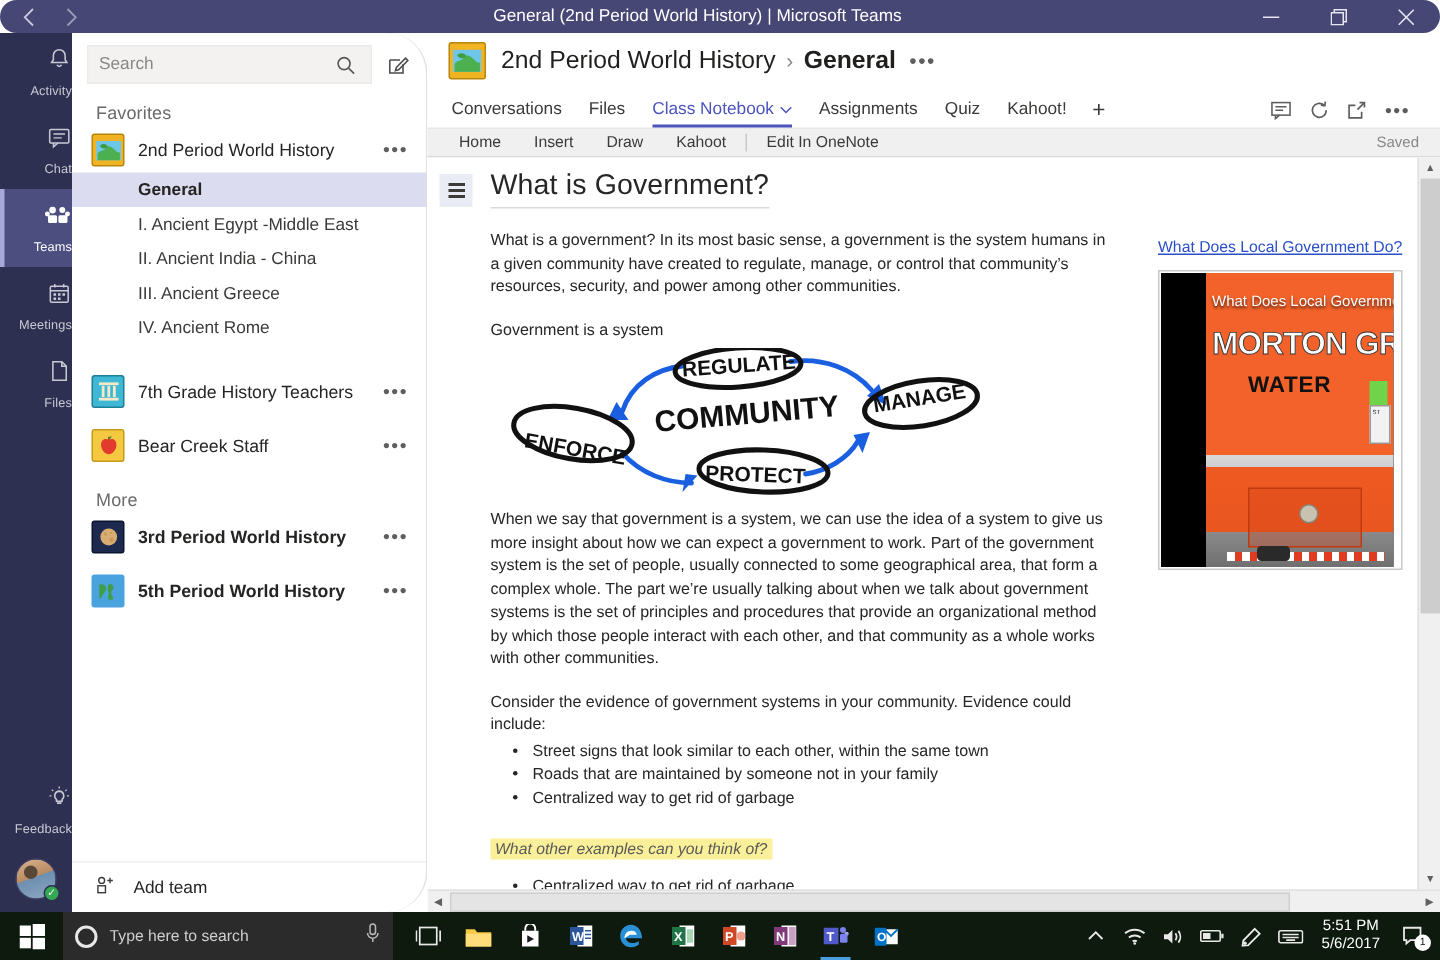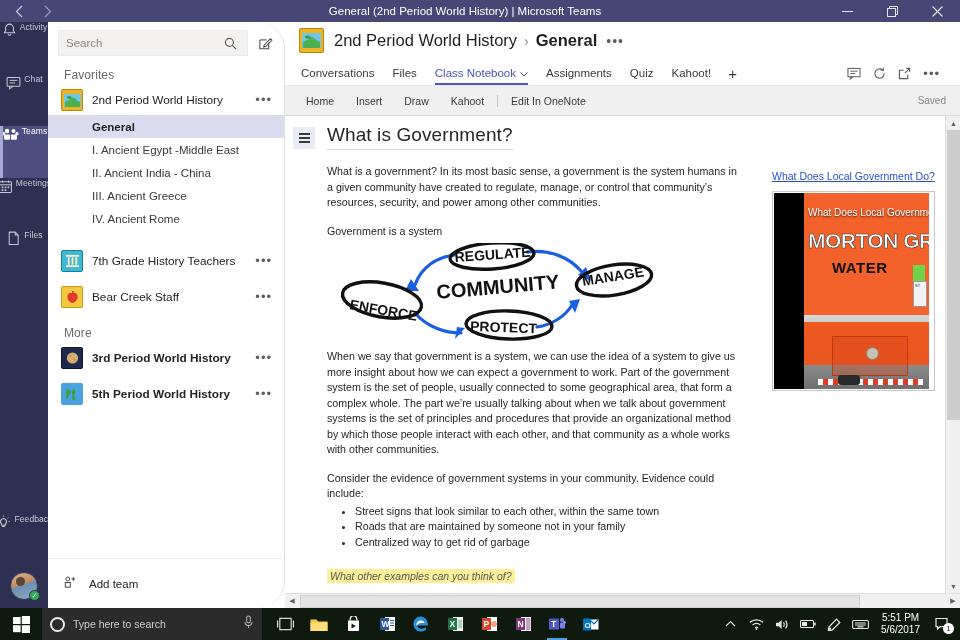--- a/index.html
+++ b/index.html
@@ -8,21 +8,21 @@
     overflow: hidden;
     font-family: "Liberation Sans", sans-serif;
     background: #ffffff;
   }
   .app { position: relative; width: 960px; height: 640px; }
 
   
   .titlebar {
     position: absolute; top: 0; left: 0; width: 960px; height: 22px;
     background: #464775; color: #ffffff;
-    display: flex; align-items: center;
+    display: flex; align-items: center; border-radius: 11px;
   }
   .tb-nav { display: flex; align-items: center; gap: 2px; padding-left: 6px; width: 110px; }
   .tb-arrow {
     width: 26px; height: 20px; display: flex; align-items: center; justify-content: center;
     color: #c8c8dc; font-size: 13px; line-height: 1;
   }
   .tb-title {
     flex: 1; text-align: center; font-size: 11.5px; color: #ffffff;
     white-space: nowrap; overflow: hidden;
   }
@@ -33,22 +33,22 @@
   }
   .tb-btn svg { display:block; }
 
   
   .rail {
     position: absolute; top: 22px; left: 0; width: 48px; height: 586px;
     background: #2d3050;
     display: flex; flex-direction: column; align-items: center;
   }
   .rail-item {
-    width: 48px; height: 52px; display: flex; flex-direction: row;
-    align-items: flex-start; justify-content: center; gap: 2px;
+    width: 48px; height: 52px; display: flex; flex-direction: column;
+    align-items: flex-end; justify-content: center; gap: 2px;
     color: #c9c9d6; position: relative;
   }
   .rail-item .rlabel { font-size: 8.5px; letter-spacing: .1px; }
   .rail-item.active { background: #4b4e7f; color: #ffffff; }
   .rail-item.active::before {
     content: ""; position: absolute; left: 0; top: 0; bottom: 0; width: 3px;
     background: #a6a8d8;
   }
   .rail-spacer { flex: 1; }
   .rail-bottom { width: 48px; display: flex; flex-direction: column; align-items: center; padding-bottom: 8px; }
@@ -106,21 +106,21 @@
   }
   .team-name.bold { font-weight: bold; }
   .dots { color: #605e5c; font-size: 13px; letter-spacing: 1px; padding-right: 4px; line-height: 0.6; }
   .chan-row {
     height: 23px; display: flex; align-items: center; padding-left: 44px;
     font-size: 11.5px; color: #3b3a39;
   }
   .chan-row.active { background: #dcdcf0; font-weight: bold; color: #252423; }
   .sb-spacer { flex: 1; }
   .add-team {
-    height: 50px; display: flex; align-items: center; gap: 10px; padding-left: 16px;
+    height: 34px; display: flex; align-items: center; gap: 10px; padding-left: 16px;
     font-size: 11.5px; color: #252423; border-top: 1px solid #f0f0f0;
   }
 
   
   .main {
     position: absolute; top: 22px; left: 285px; width: 675px; height: 586px;
     background: #ffffff; display: flex; flex-direction: column;
   }
   .chan-header { height: 36px; display: flex; align-items: center; padding: 0 14px; gap: 10px; }
   .ch-ico { width: 25px; height: 25px; border-radius: 2px; display:flex; align-items:center; justify-content:center; font-size:15px; }
@@ -141,21 +141,21 @@
   .tab:first-child { padding-left: 2px; }
   .tab.active { color: #4b53bc; }
   .tab.active::after {
     content: ""; position: absolute; left: 9px; right: 9px; bottom: 0; height: 2px; background: #4b53bc;
   }
   .tab-plus { font-size: 15px; color: #3b3a39; padding: 0 8px 4px 8px; line-height: 1; }
   .tab-spacer { flex: 1; }
   .tab-ico { color: #5c5c5c; padding: 0 6px 5px 6px; display: flex; align-items: center; }
 
   .ribbon {
-    height: 30px; background: #f0f0f0; display: flex; align-items: center;
+    height: 19px; background: #f0f0f0; display: flex; align-items: center;
     padding: 0 10px; gap: 0; border-bottom: 1px solid #dadada; font-size: 10.5px; color: #3b3a39; justify-content: center;
   }
   .rb-item { padding: 0 11px; white-space: nowrap; }
   .rb-div { width: 1px; height: 12px; background: #c8c8c8; margin: 0 2px; }
   .rb-spacer { flex: 1; }
   .rb-saved { color: #8a8886; font-size: 10px; padding-right: 4px; }
 
   
   .notewrap { flex: 1; position: relative; background: #ffffff; overflow: hidden; }
   .note-scroll-v {

